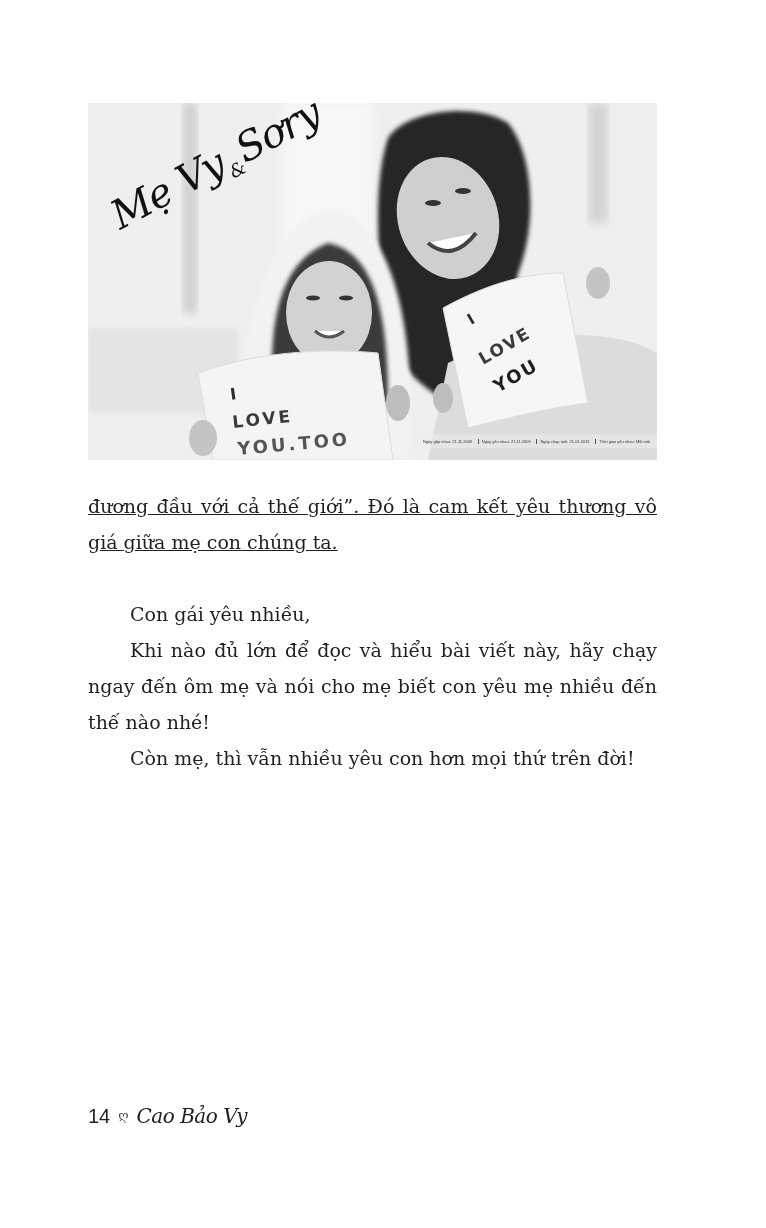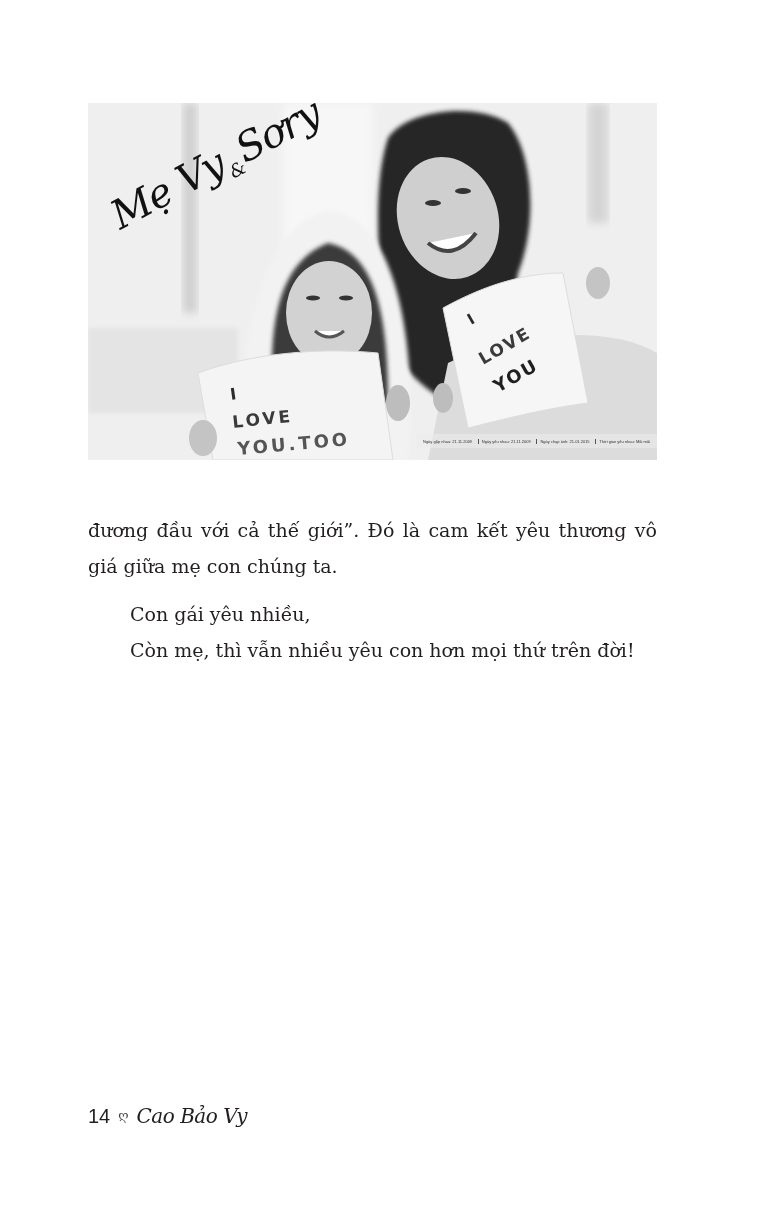--- a/index.html
+++ b/index.html
@@ -19,21 +19,21 @@
                    display: flex; align-items: center; justify-content: space-between;
                    font-family: "Liberation Sans", sans-serif; font-size: 4px; color: #333;
                    background: rgba(235,235,235,0.6); padding: 0 4px; box-sizing: border-box; }
     .caption-bar .item { padding: 0 3px; border-left: 1px solid #555; white-space: nowrap; }
     .caption-bar .item:first-child { border-left: none; }
 
     .body-text { position: absolute; left: 88px; width: 569px; font-size: 19px;
                  line-height: 36px; color: #231f20; }
     .para { margin: 0; text-align: justify; text-align-last: left; }
     .indent { text-indent: 42px; }
-    .p1 { top: 512px; }
+    .p1 { top: 488px; text-decoration: underline; }
     .p2 { top: 596px; }
 
     .footer { position: absolute; left: 88px; top: 1104px; display: flex; align-items: center;
               gap: 8px; color: #231f20; }
     .page-num { font-family: Liberation Sans, sans-serif; font-size: 20px; }
     .heart-icon { font-size: 12px; color: #444; }
     .author { font-family: "DejaVu Serif", serif; font-style: italic; font-size: 20px; letter-spacing: -0.5px; }
   </style>
 </head>
 <body>
@@ -99,20 +99,21 @@
     <span class="item">Thời gian yêu nhau: Mãi mãi</span>
   </div>
 </div>
 
 <div class="body-text p1">
   <p class="para">đương đầu với cả thế giới”. Đó là cam kết yêu thương vô giá giữa mẹ con chúng ta.</p>
 </div>
 
 <div class="body-text p2">
   <p class="para indent">Con gái yêu nhiều,</p>
+  <p class="para indent">Khi nào đủ lớn để đọc và hiểu bài viết này, hãy chạy ngay đến ôm mẹ và nói cho mẹ biết con yêu mẹ nhiều đến thế nào nhé!</p>
   <p class="para indent">Còn mẹ, thì vẫn nhiều yêu con hơn mọi thứ trên đời!</p>
 </div>
 
 <div class="footer">
   <span class="page-num">14</span>
   <span class="heart-icon">ღ</span>
   <span class="author">Cao Bảo Vy</span>
 </div>
 
 </body></html>

